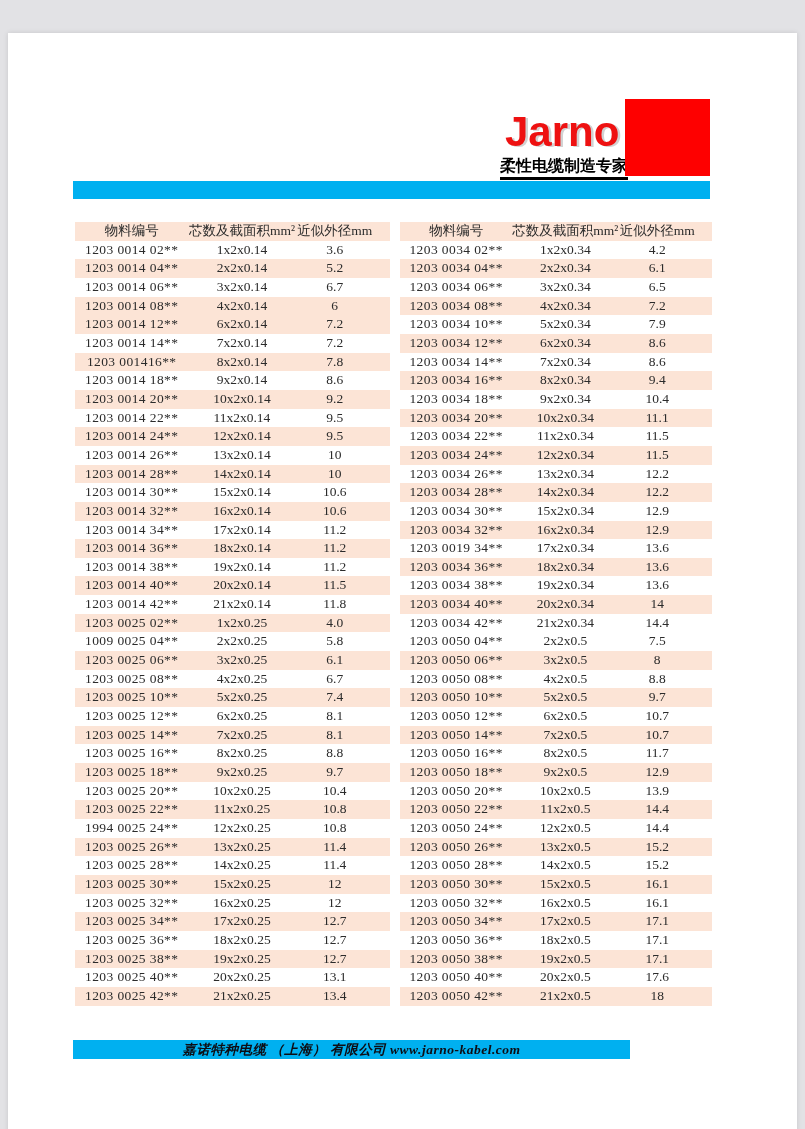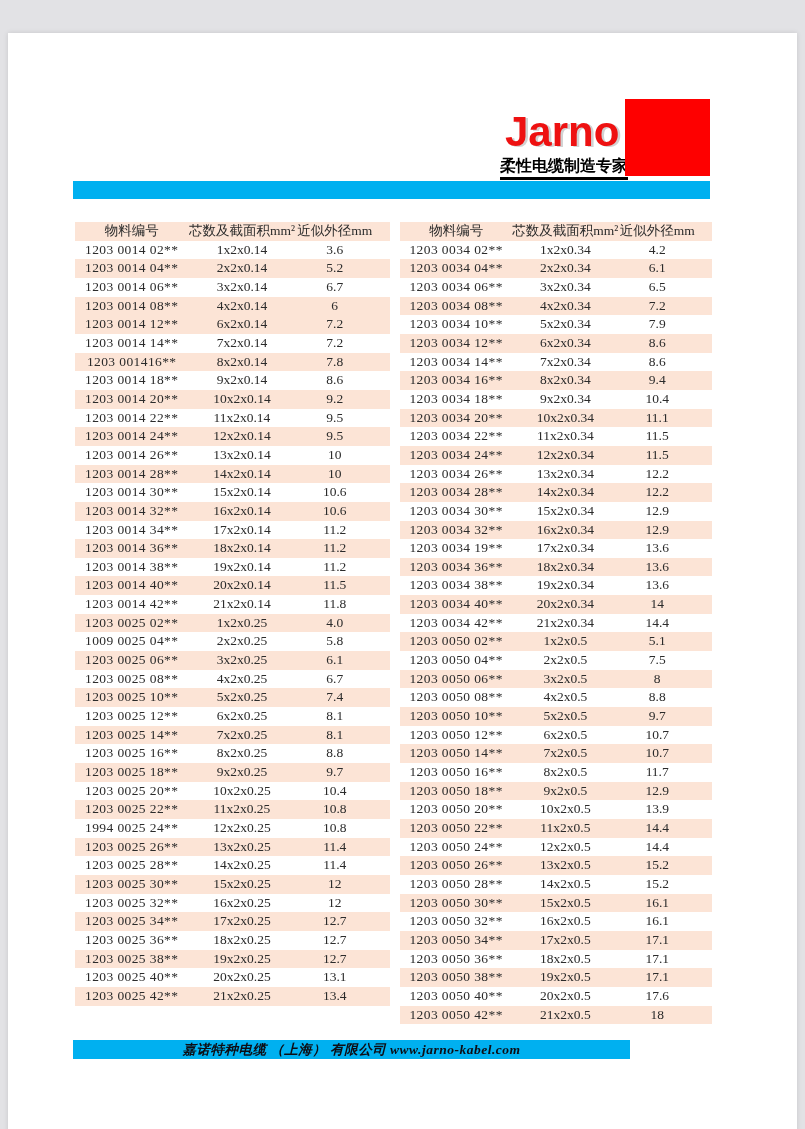--- a/index.html
+++ b/index.html
@@ -404,21 +404,21 @@
           <div class="cell c0">1203 0034 30**</div>
           <div class="cell c1">15x2x0.34</div>
           <div class="cell c2">12.9</div>
         </div>
         <div class="trow alt">
           <div class="cell c0">1203 0034 32**</div>
           <div class="cell c1">16x2x0.34</div>
           <div class="cell c2">12.9</div>
         </div>
         <div class="trow">
-          <div class="cell c0">1203 0034 19**</div>
+          <div class="cell c0">1203 0019 34**</div>
           <div class="cell c1">17x2x0.34</div>
           <div class="cell c2">13.6</div>
         </div>
         <div class="trow alt">
           <div class="cell c0">1203 0034 36**</div>
           <div class="cell c1">18x2x0.34</div>
           <div class="cell c2">13.6</div>
         </div>
         <div class="trow">
           <div class="cell c0">1203 0034 38**</div>
@@ -428,25 +428,20 @@
         <div class="trow alt">
           <div class="cell c0">1203 0034 40**</div>
           <div class="cell c1">20x2x0.34</div>
           <div class="cell c2">14</div>
         </div>
         <div class="trow">
           <div class="cell c0">1203 0034 42**</div>
           <div class="cell c1">21x2x0.34</div>
           <div class="cell c2">14.4</div>
         </div>
-        <div class="trow alt">
-          <div class="cell c0">1203 0050 02**</div>
-          <div class="cell c1">1x2x0.5</div>
-          <div class="cell c2">5.1</div>
-        </div>
         <div class="trow">
           <div class="cell c0">1203 0050 04**</div>
           <div class="cell c1">2x2x0.5</div>
           <div class="cell c2">7.5</div>
         </div>
         <div class="trow alt">
           <div class="cell c0">1203 0050 06**</div>
           <div class="cell c1">3x2x0.5</div>
           <div class="cell c2">8</div>
         </div>

